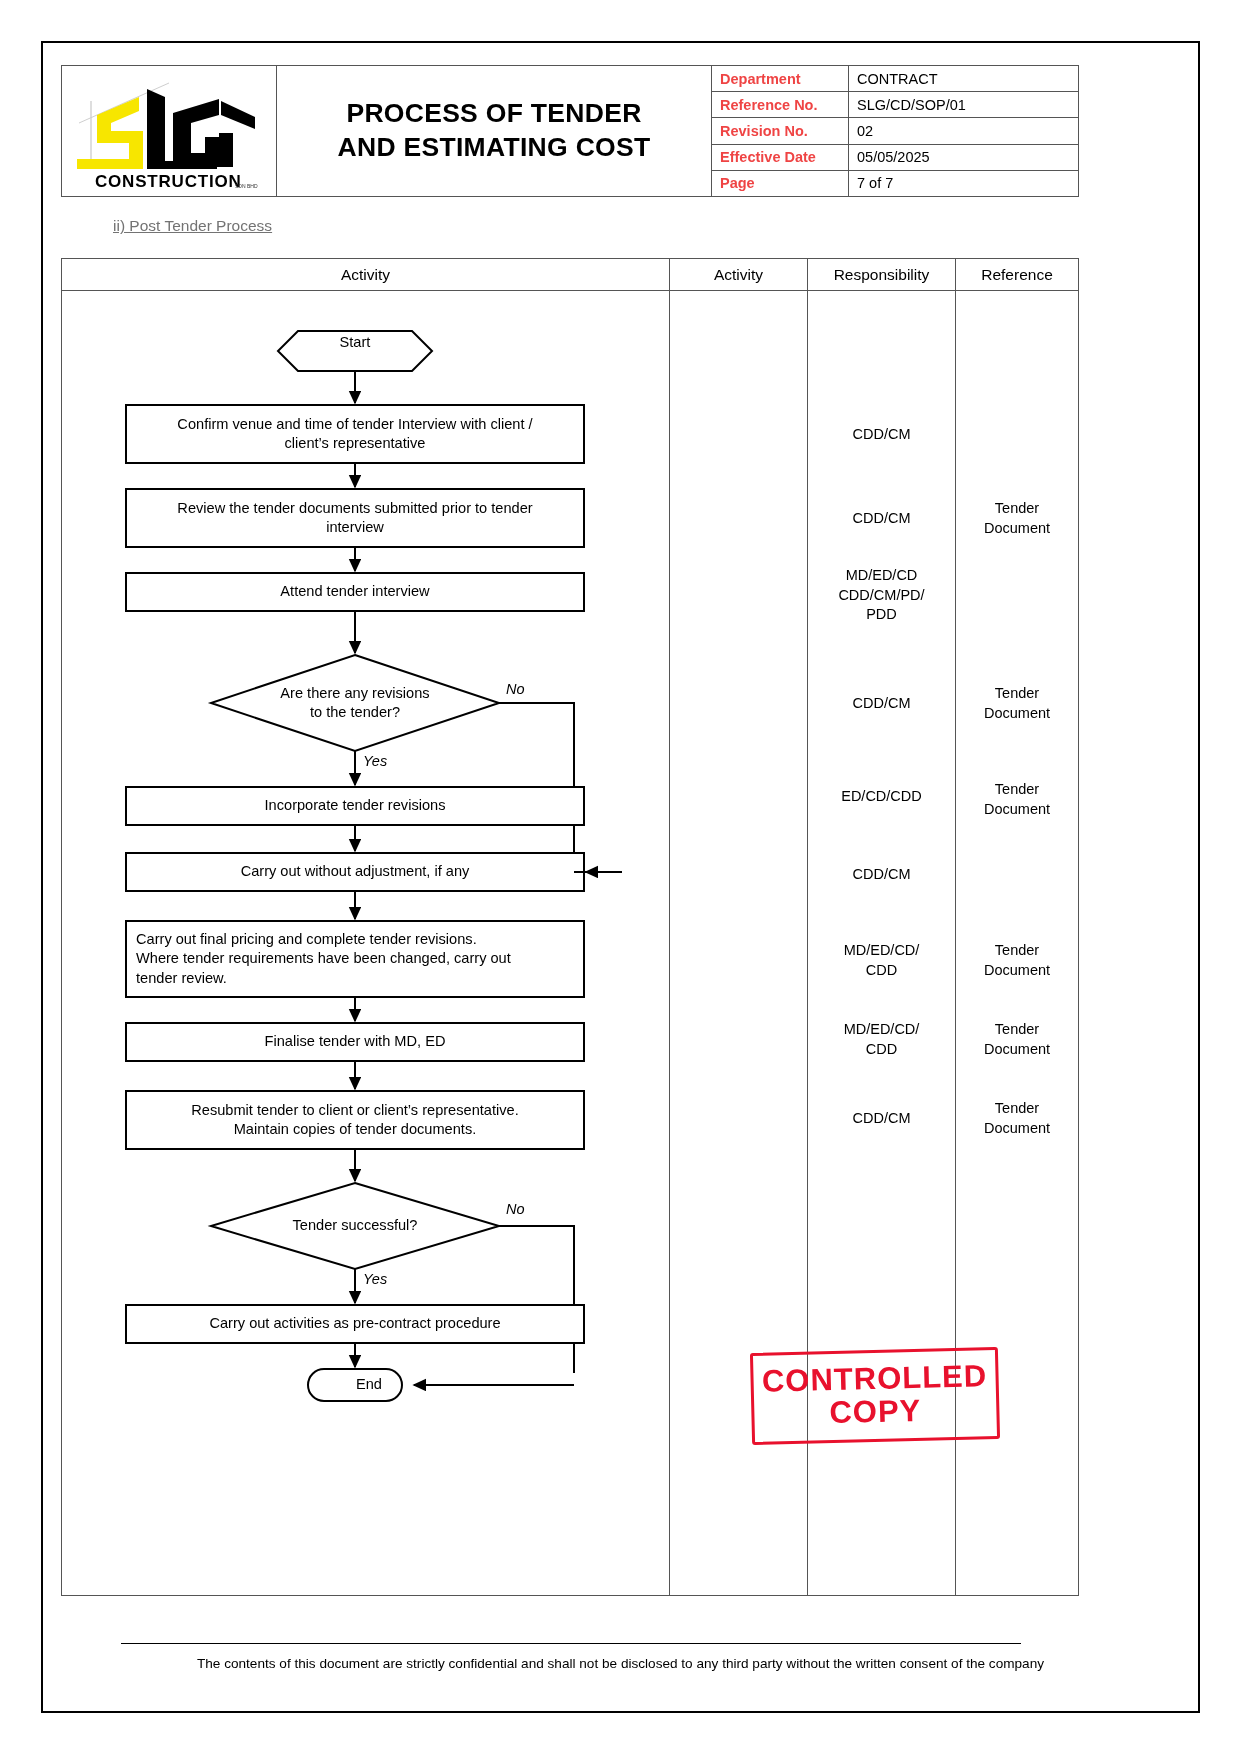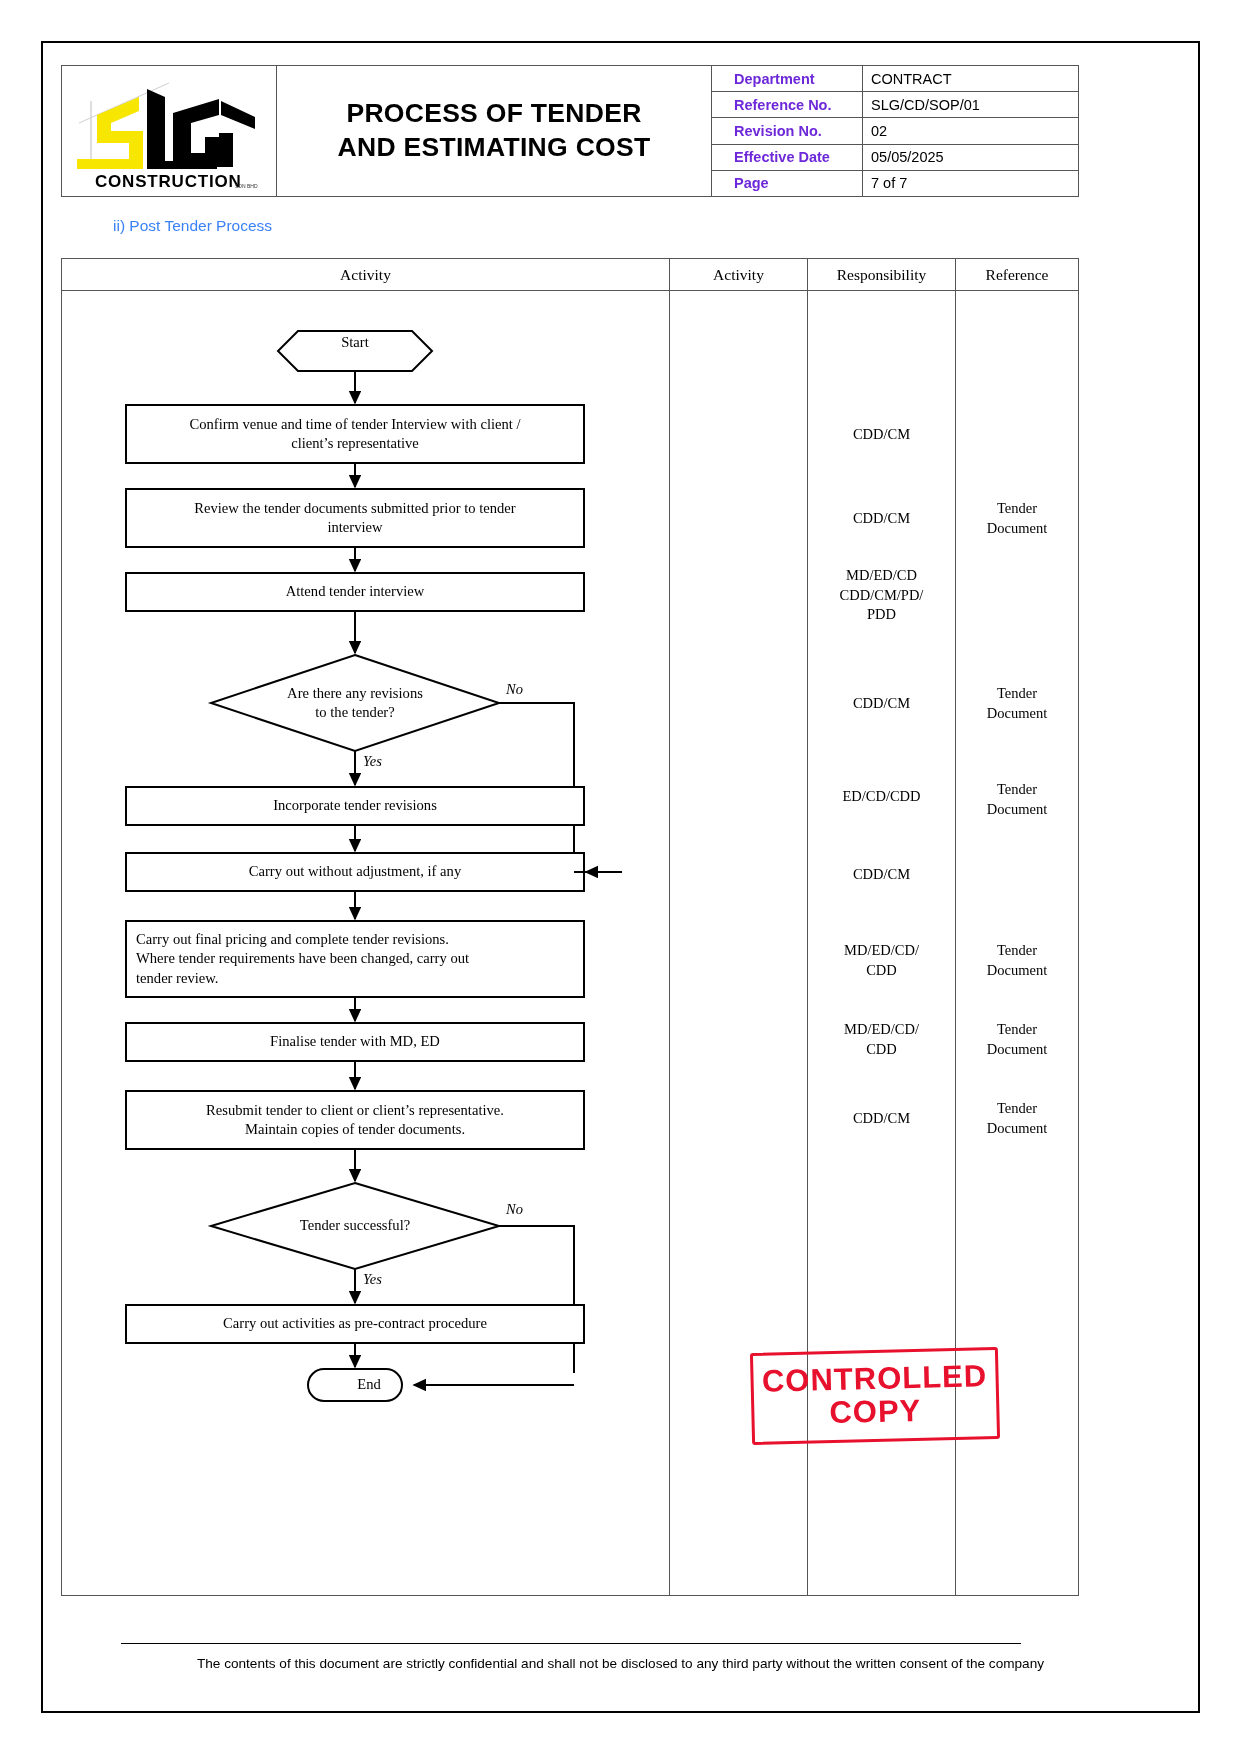--- a/index.html
+++ b/index.html
@@ -66,46 +66,45 @@
     border-bottom: 1.5px solid #555;
   }
   .meta-row:last-child { border-bottom: none; }
   .meta-label {
     width: 137px;
     border-right: 1.5px solid #555;
     font-size: 14.5px;
     font-weight: bold;
     display: flex; align-items: center;
     padding-left: 8px;
-    color: #6d28d9;
-    margin-left: 14px;
+    color: #ef4444;
   }
   .meta-value {
     flex: 1;
     font-size: 14.5px;
     display: flex; align-items: center;
     padding-left: 8px;
     color: #000;
   }
 
   
   .sub-heading {
     position: absolute;
     left: 70px; top: 174px;
     font-size: 15.5px;
-    color: #3b82f6;
+    color: #737373;
+    text-decoration: underline;
   }
 
   
   .fc-table {
     position: absolute;
     left: 18px; top: 215px;
     width: 1018px; height: 1338px;
     border: 1.5px solid #555;
-    font-family: Liberation Serif, serif;
   }
   .fc-head {
     display: flex;
     height: 32px;
     border-bottom: 1.5px solid #555;
   }
   .fc-body {
     display: flex;
     height: 1304px;
   }

